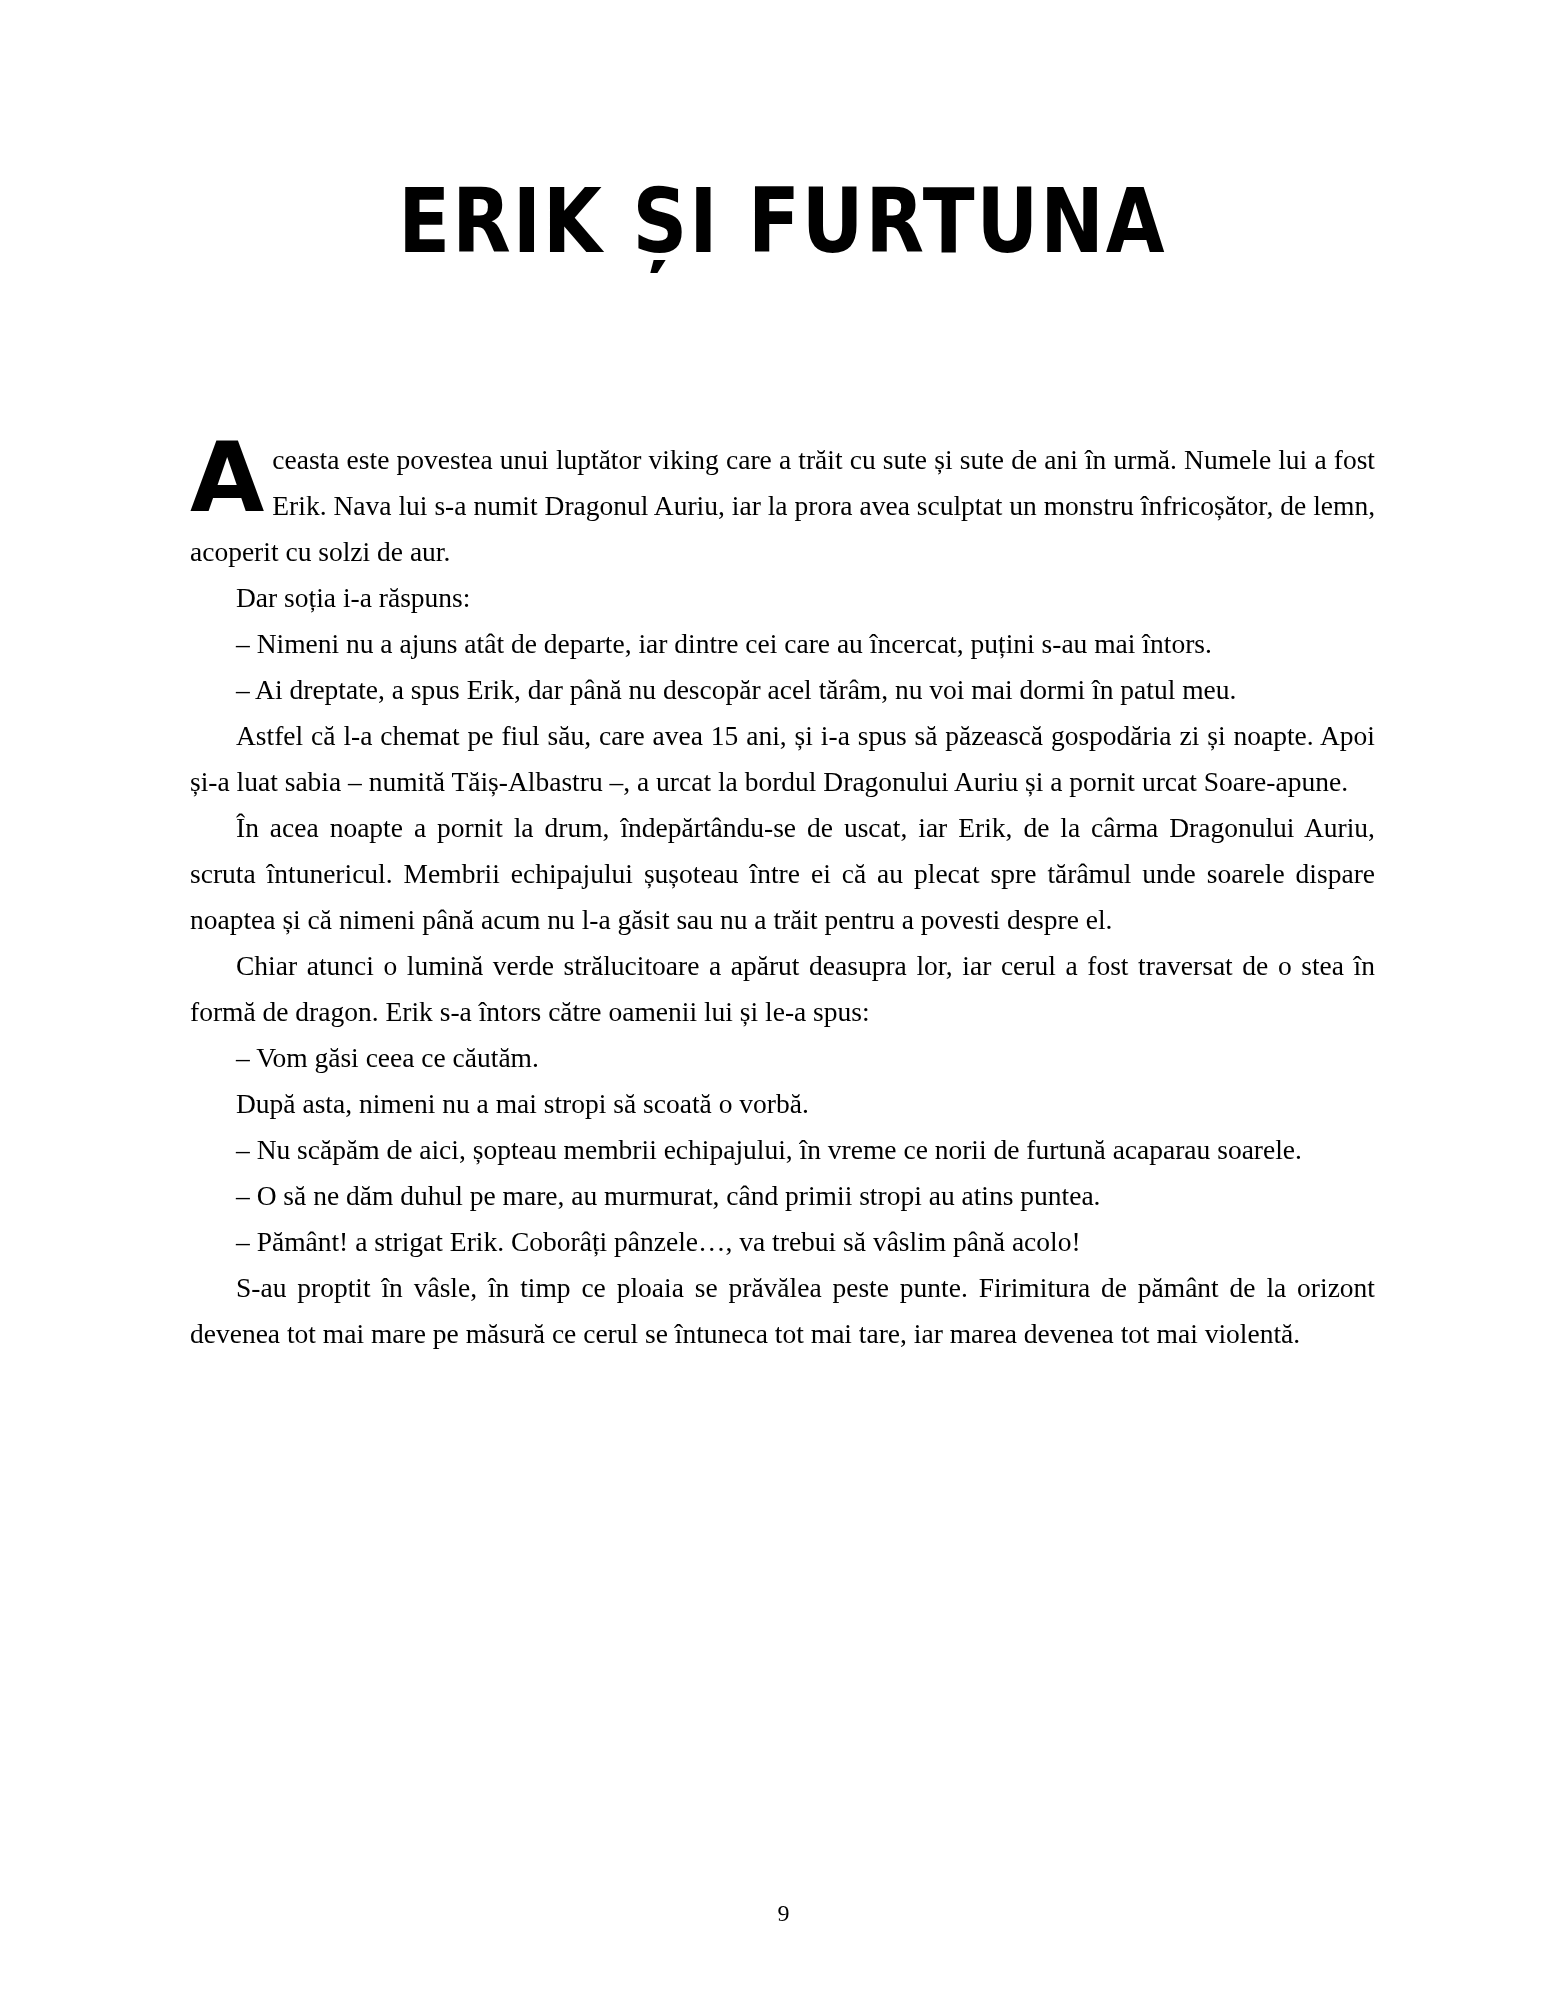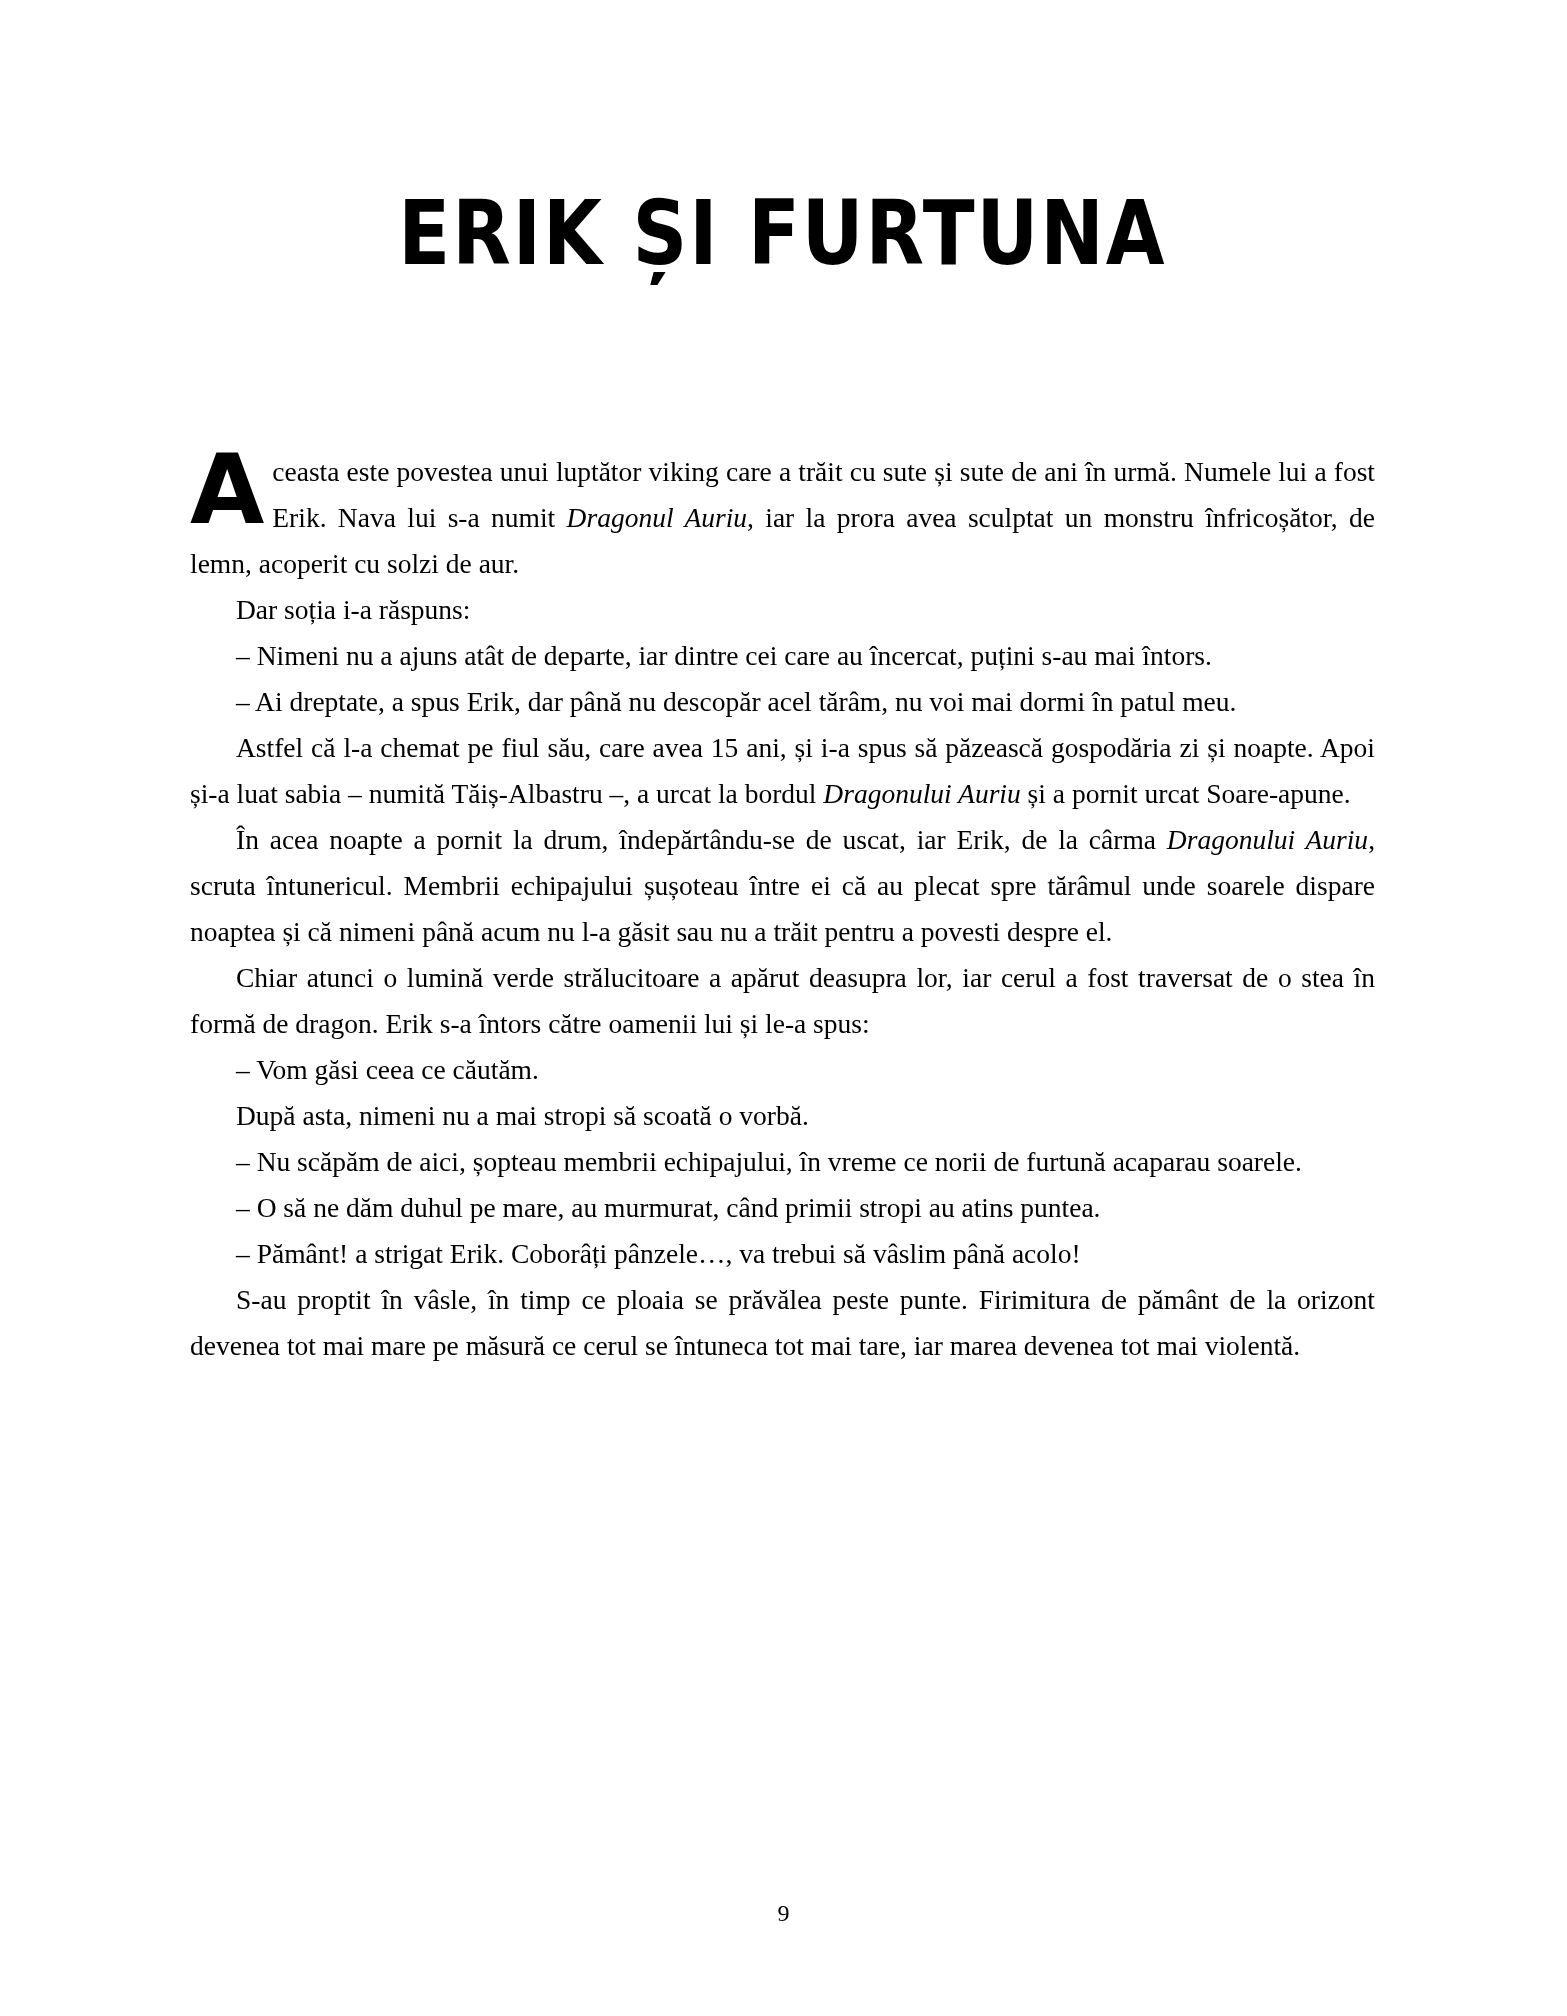--- a/index.html
+++ b/index.html
@@ -11,21 +11,21 @@
     position: relative;
     width: 1567px;
     height: 2016px;
     background: #ffffff;
     box-sizing: border-box;
     overflow: hidden;
   }
   .content {
     position: absolute;
     left: 190px;
-    top: 12px;
+    top: 0;
     width: 1185px;
   }
   .title {
     font-family: "DejaVu Sans", sans-serif;
     font-weight: bold;
     font-size: 76px;
     letter-spacing: 2px;
     text-align: center;
     color: #000000;
     margin-top: 168px;
@@ -54,21 +54,20 @@
     float: left;
     font-family: "DejaVu Sans", sans-serif;
     font-weight: bold;
     font-size: 96px;
     line-height: 78px;
     padding: 2px 6px 0 0;
     margin-right: 2px;
     color: #000000;
   }
   .it {
-    font-style: italic;
   }
   .folio {
     position: absolute;
     left: 0;
     right: 0;
     top: 1900px;
     text-align: center;
     font-family: "Liberation Serif", serif;
     font-size: 24px;
     color: #000000;

